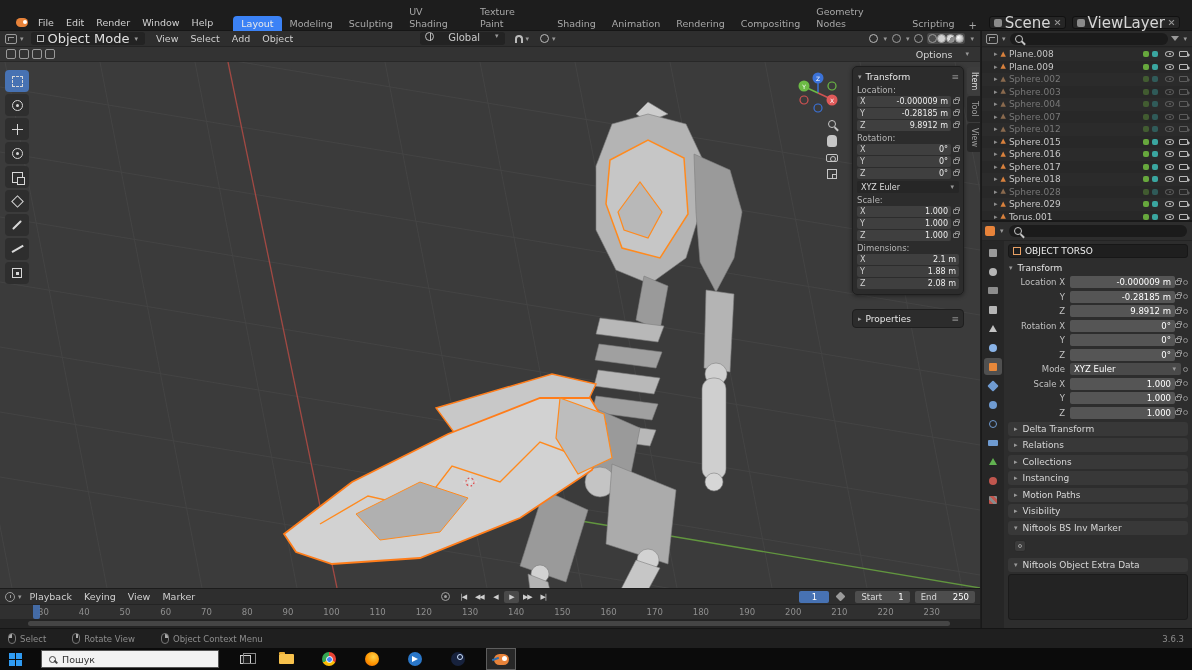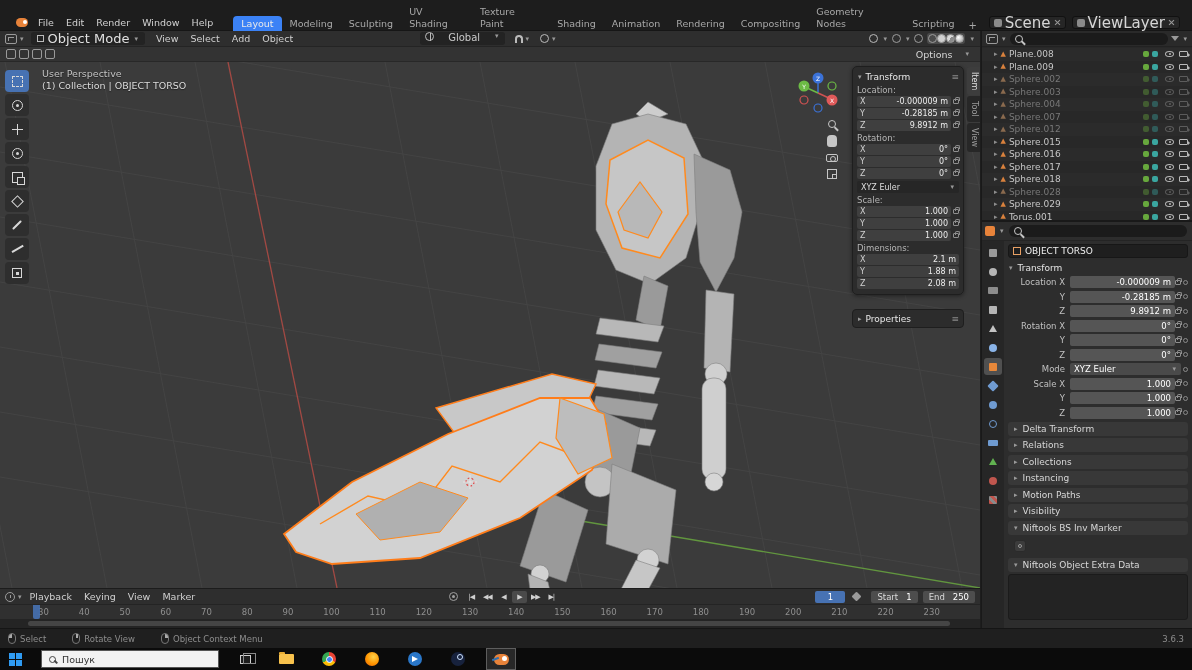--- a/index.html
+++ b/index.html
@@ -168,21 +168,21 @@
   .clock::after{content:"";position:absolute;left:4px;top:2px;width:1px;height:3px;background:#9a9a9a}
   .tmenu{padding:0 5px;color:#d0d0d0;font-size:9.5px}
   .tspacer{flex:1}
   .recdot{width:9px;height:9px;border:1px solid #a0a0a0;border-radius:50%;position:relative;margin-right:4px}
   .recdot::after{content:"";position:absolute;inset:2px;border-radius:50%;background:#a0a0a0}
   .transport{display:flex;align-items:center;gap:1px}
   .pbtn{min-width:15px;height:12px;display:flex;align-items:center;justify-content:center;color:#cfcfcf;font-size:7px;letter-spacing:-1px;border-radius:2px}
   .pbtn.play{background:#4a4a4a}
   .framefield{width:30px;height:12px;background:#4772b3;border-radius:2px;color:#fff;font-size:8.5px;display:flex;align-items:center;justify-content:center;margin-left:8px}
   .keyico{width:7px;height:7px;background:#9a9a9a;transform:rotate(45deg);margin:0 6px;border-radius:1px}
-  .sepill{display:flex;align-items:center;gap:8px;background:#4d4d4d;border-radius:2px;height:12px;padding:0 6px;color:#fff;font-size:8.5px;margin-left:3px}
+  .sepill{display:flex;align-items:center;gap:16px;background:#4d4d4d;border-radius:2px;height:12px;padding:0 6px;color:#fff;font-size:8.5px;margin-left:3px}
   .sepill .sl{color:#d9d9d9}
   .truler{position:relative;height:14px;background:#303030;display:flex;align-items:center;justify-content:space-between;padding:0 40px 0 38px}
   .fnum{color:#8f8f8f;font-size:8.5px}
   .playhead{position:absolute;left:33px;top:0;width:7px;height:14px;background:#4772b3;border-radius:0 0 2px 2px;opacity:.9}
   .tscroll{position:relative;height:9px;background:#242424}
   .tthumb{position:absolute;left:28px;right:30px;top:2px;height:5px;background:#454545;border-radius:3px}
 
   
   .statusbar{position:absolute;top:628px;left:0;right:0;height:20px;background:#1f1f1f;display:flex;align-items:center;padding:0 8px;gap:26px;border-top:1px solid #151515}
   .sitem{display:flex;align-items:center;gap:4px;color:#8d8d8d;font-size:8.5px}
@@ -388,24 +388,20 @@
         <polygon points="560,336 604,352 612,396 578,412 556,376" fill="#bdbdbd" stroke="#ff8a1e" stroke-width="1.2"></polygon>
       </g>
 
       <g>
         <circle cx="470" cy="420" r="4" fill="none" stroke="#d44" stroke-width="1.2" stroke-dasharray="2 2"></circle>
         <line x1="470" y1="413" x2="470" y2="427" stroke="#eee" stroke-width="0.7"></line>
         <line x1="463" y1="420" x2="477" y2="420" stroke="#eee" stroke-width="0.7"></line>
       </g>
     </svg>
 
-    <div class="vp-overlay">
-      <div class="l1">User Perspective</div>
-      <div class="l2">(1) Collection | OBJECT TORSO</div>
-    </div>
 
     
     <div class="ltoolbar">
       <div class="tbtn active">
           <span class="ti-dash"></span>
         </div>
       <div class="tbtn">
           <span class="ti-ring"></span>
         </div>
       <div class="tbtn">

